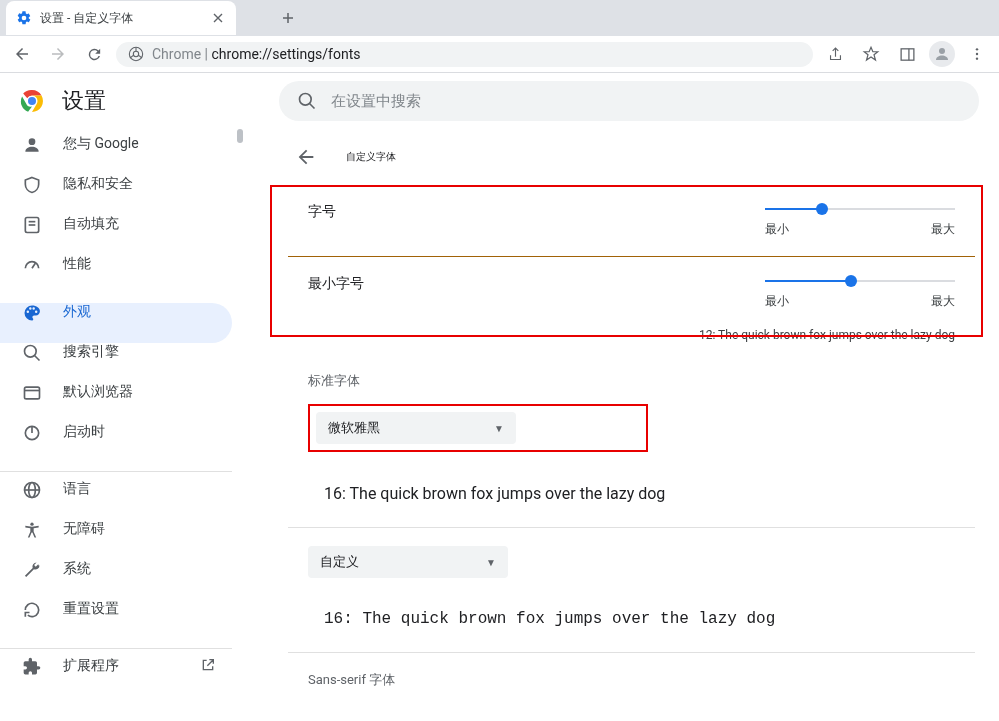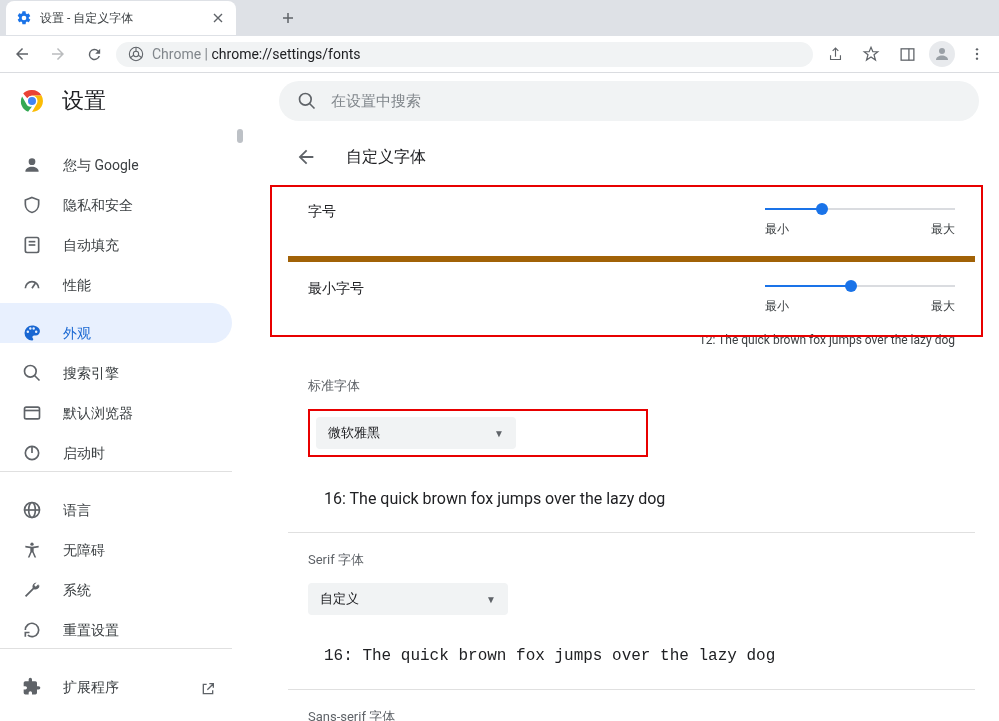--- a/index.html
+++ b/index.html
@@ -29,36 +29,36 @@
 .settings-title { font-size:22px; color:#202124; }
 .settings-search { flex:0 0 700px; margin-left:auto; height:40px; background:#f1f3f4; border-radius:20px; display:flex; align-items:center; padding:0 18px; gap:14px; color:#5f6368;}
 .settings-search input { border:none; background:transparent; outline:none; font-size:15px; flex:1; color:#202124;}
 .settings-search input::placeholder { color:#80868b; }
 
 .settings-body { display:flex; height:calc(721px - 36px - 37px - 56px); position:relative;}
 .settings-body::before { content:""; position:absolute; left:237px; top:0; width:6px; height:14px; background:#bdc1c6; border-radius:3px;}
 
 
 .sidebar { width:240px; padding:6px 8px 0 0; overflow:hidden;}
-.side-item { height:40px; display:flex; align-items:flex-end; gap:21px; padding:0 16px 0 22px; border-radius:0 20px 20px 0; cursor:pointer; color:#3c4043; font-size:14px;}
+.side-item { height:40px; display:flex; align-items:flex-start; gap:21px; padding:0 16px 0 22px; border-radius:0 20px 20px 0; cursor:pointer; color:#3c4043; font-size:14px;}
 .side-item .icon { width:20px;height:20px; display:flex;align-items:center;justify-content:center; color:#5f6368;}
 .side-item.active { background:#e8f0fe; color:#1967d2;margin-top:8px;}
 .side-item.active .icon { color:#1967d2;}
 .side-sep { height:1px; background:#e0e0e0; margin:8px 0 8px 0;}
 .side-item .ext { margin-left:auto; }
 
 
 .main { flex:1; padding:0 24px 0 48px; overflow-y:auto;}
 .page-title-row { height:56px; display:flex; align-items:center; gap:22px;}
 .back-btn { width:36px;height:36px;display:flex;align-items:center;justify-content:center;color:#5f6368;cursor:pointer;}
-.page-title { font-size:16px; color:#202124;}
+.page-title { font-size:10px; color:#202124;}
 
 .card { border:1px solid #e0e0e0; border-radius:8px; margin-bottom:18px; }
 .row { padding:18px 20px; display:flex; align-items:flex-start; }
-.row + .row { border-top:6px solid #a16207; }
+.row + .row { border-top:1px solid #a16207; }
 .row-label { font-size:14px; color:#202124; white-space:nowrap; }
 .row-right { margin-left:auto; width:190px; }
 .slider-wrap { display:flex; flex-direction:column; gap:6px; }
 .slider-track { position:relative; height:12px; }
 .slider-line { position:absolute; top:5px; left:0; right:0; height:2px; background:#dadce0;}
 .slider-fill { position:absolute; top:5px; left:0; height:2px; background:#1a73e8;}
 .slider-thumb { position:absolute; top:0; width:12px; height:12px; background:#1a73e8; border-radius:50%; margin-left:-6px;}
 .slider-labels { display:flex; justify-content:space-between; font-size:12px; color:#3c4043;}
 .sample-line { font-size:12px; color:#3c4043; text-align:right; padding: 0 20px 12px 20px;}
 
@@ -363,21 +363,20 @@
       <span class="redbox2" style="padding:6px 130px 6px 6px;">
         <span class="selectbox">
           <span>微软雅黑</span>
           <span class="arrow">▼</span>
         </span>
       </span>
     </div>
     <div class="preview">16: The quick brown fox jumps over the lazy dog</div>
     <div class="sep"></div>
 
-    <div class="section-label">Serif 字体</div>
     <div class="select-row">
       <span class="selectbox">
         <span>自定义</span>
         <span class="arrow">▼</span>
       </span>
     </div>
     <div class="preview mono">16: The quick brown fox jumps over the lazy dog</div>
     <div class="sep"></div>
 
     <div class="section-label">Sans-serif 字体</div>

